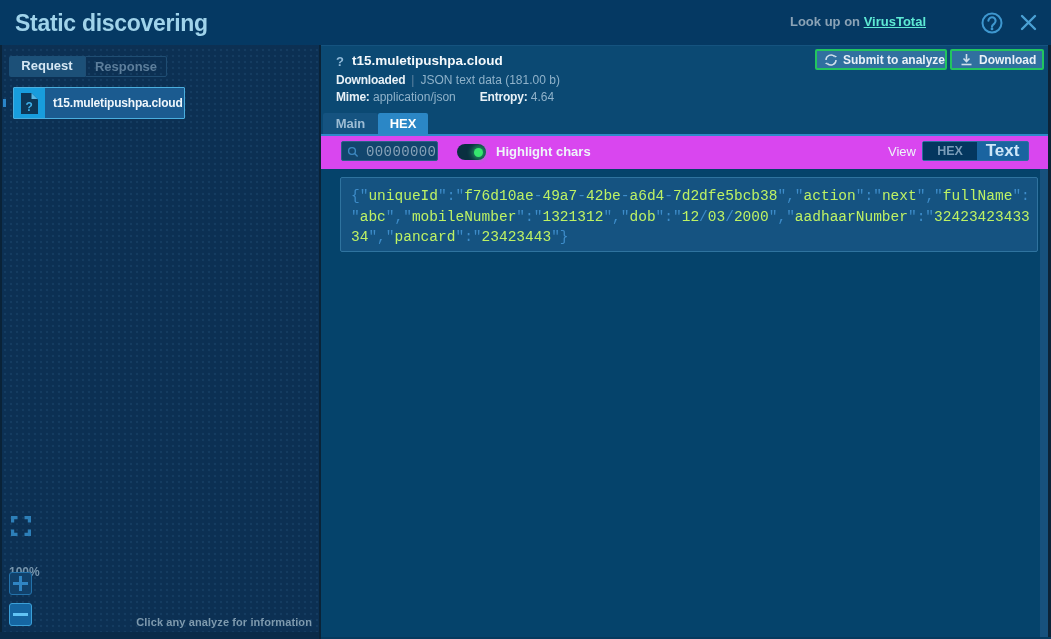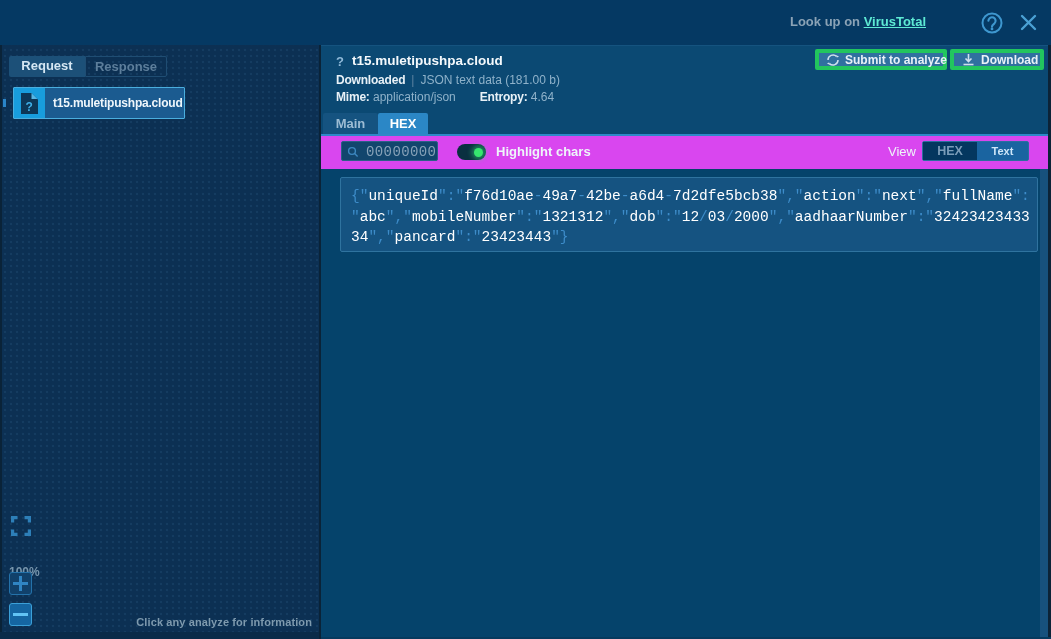--- a/index.html
+++ b/index.html
@@ -43,53 +43,54 @@
 .rightpanel { position:absolute; left:321px; top:45px; width:727px; height:594px; }
 .rp-header { position:relative; width:100%; height:89px; background:#0b4973; }
 .rp-header:before { content:""; position:absolute; left:0; top:0; width:100%; height:1px; background:#15537f; }
 .fname-q { position:absolute; left:15px; top:9px; font-size:13px; font-weight:bold; color:#8fb9d8; }
 .fname { position:absolute; left:31px; top:8px; font-size:13.5px; font-weight:bold; color:#f4f9fc; }
 .frow2 { position:absolute; left:15px; top:28px; font-size:12px; color:#8fb2ca; }
 .frow2 b { color:#e8f1f7; letter-spacing:-0.2px; }
 .frow2 .sep { color:#5d83a1; padding:0 6px; }
 .frow3 { position:absolute; left:15px; top:45px; font-size:12px; color:#8fb2ca; }
 .frow3 b { color:#e8f1f7; letter-spacing:-0.2px; }
-.btn { position:absolute; top:4px; height:21px; background:#30709f; border:4px solid #22c55e; border-radius:2px; color:#e9f1f7;
+.btn { position:absolute; top:4px; height:21px; background:#30709f; border:2px solid #22c55e; border-radius:2px; color:#e9f1f7;
   font-size:12px; font-weight:bold; display:flex; align-items:center; white-space:nowrap; }
 .btn-submit { right:101px; width:132px; }
 .btn-dl { right:4px; width:94px; }
 .tab-main { position:absolute; left:2px; bottom:0; width:55px; height:21px; background:#155380; color:#9dbdd4;
   font-size:13px; font-weight:bold; text-align:center; line-height:21px; border-radius:2px 2px 0 0; }
 .tab-hex { position:absolute; left:57px; bottom:0; width:50px; height:21px; background:#2b87c6; color:#ffffff;
   font-size:13px; font-weight:bold; text-align:center; line-height:21px; border-radius:2px 2px 0 0; }
 .blueline { width:100%; height:2px; background:#2f88c8; }
 .toolbar { position:relative; width:100%; height:33px; background:#d946ef; }
 .searchbox { position:absolute; left:20px; top:5px; width:97px; height:20px; background:#12466d; border:1px solid #2c6088; border-radius:2px; }
 .searchbox .mag { position:absolute; left:5px; top:4px; }
 .searchbox .stext { position:absolute; left:24px; top:2px; font-family:"Liberation Mono", monospace; font-size:14px; letter-spacing:0.4px; color:#87a2b8; }
 .toggle { position:absolute; left:136px; top:8px; width:29px; height:16px; border-radius:8px; background:linear-gradient(90deg,#0a3040 55%,#0d4949); }
 .toggle:after { content:""; position:absolute; right:3px; top:3.5px; width:9px; height:9px; border-radius:50%; background:#36e86e; box-shadow:0 0 5px 2.5px rgba(56,232,120,0.45); }
 .hilabel { position:absolute; left:175px; top:8px; font-size:13px; font-weight:bold; color:#eef5fa; }
 .viewlabel { position:absolute; right:132px; top:8px; font-size:13px; font-weight:normal; color:#eef5fa; }
 .seg { position:absolute; left:601px; top:5px; width:107px; height:20px; border:1px solid #2a6f9f; border-radius:2px; display:flex; }
 .seg .hexpart { width:54px; background:#04375f; color:#7a9cb8; font-size:12.5px; font-weight:bold; text-align:center; line-height:18px; }
-.seg .textpart { flex:1; background:#1a64a0; color:#cde6f8; font-size:11px; font-weight:bold; text-align:center; line-height:18px; }
+.seg .textpart { flex:1; background:#1a64a0; color:#cde6f8; font-size:17px; font-weight:bold; text-align:center; line-height:18px; }
 .content { position:relative; width:100%; height:470px; background:#05436b; }
 .jsonbox { position:absolute; left:19px; top:8px; width:698px; height:75px; background:#155381; border:1px solid #2f739f; border-radius:2px;
   padding:8px 6px 0 10px; font-family:"Liberation Mono", monospace; font-size:14.5px; line-height:20.5px; word-break:break-all; }
 .jsonbox i { font-style:normal; }
 .jsonbox .p { color:#3d8cc9; }
-.jsonbox .t { color:#ffffff; }
+.jsonbox .t { color:#bef264; }
 .rightedge { position:absolute; left:1048px; top:45px; width:3px; height:594px; background:#0c2337; }
 .scrolltrack { position:absolute; left:1040px; top:169px; width:8px; height:470px; background:#17517d; }
 .bottomedge { position:absolute; left:321px; top:637px; width:730px; height:2px; background:#063a5e; }
 </style>
 </head>
 <body>
 <div class="topbar">
+  <div class="title">Static discovering</div>
   <div class="lookup">Look up on <b>VirusTotal</b></div>
   <svg class="helpicon" width="22" height="22" viewBox="0 0 22 22">
       <circle cx="11" cy="11" r="9.5" fill="none" stroke="#3e97cf" stroke-width="2"></circle>
       <path d="M7.4 8.8 a3.6 3.6 0 1 1 6 2.7 c-1.6 1.3 -2.4 1.9 -2.4 3.3" fill="none" stroke="#3e97cf" stroke-width="2.1" stroke-linecap="round"></path>
       <circle cx="11" cy="16.9" r="1.4" fill="#3e97cf"></circle>
     </svg>
   <svg class="closeicon" width="17" height="17" viewBox="0 0 17 17">
       <path d="M2 2 L15 15 M15 2 L2 15" stroke="#4aa0d4" stroke-width="2.4" stroke-linecap="round"></path>
     </svg>
 </div>

